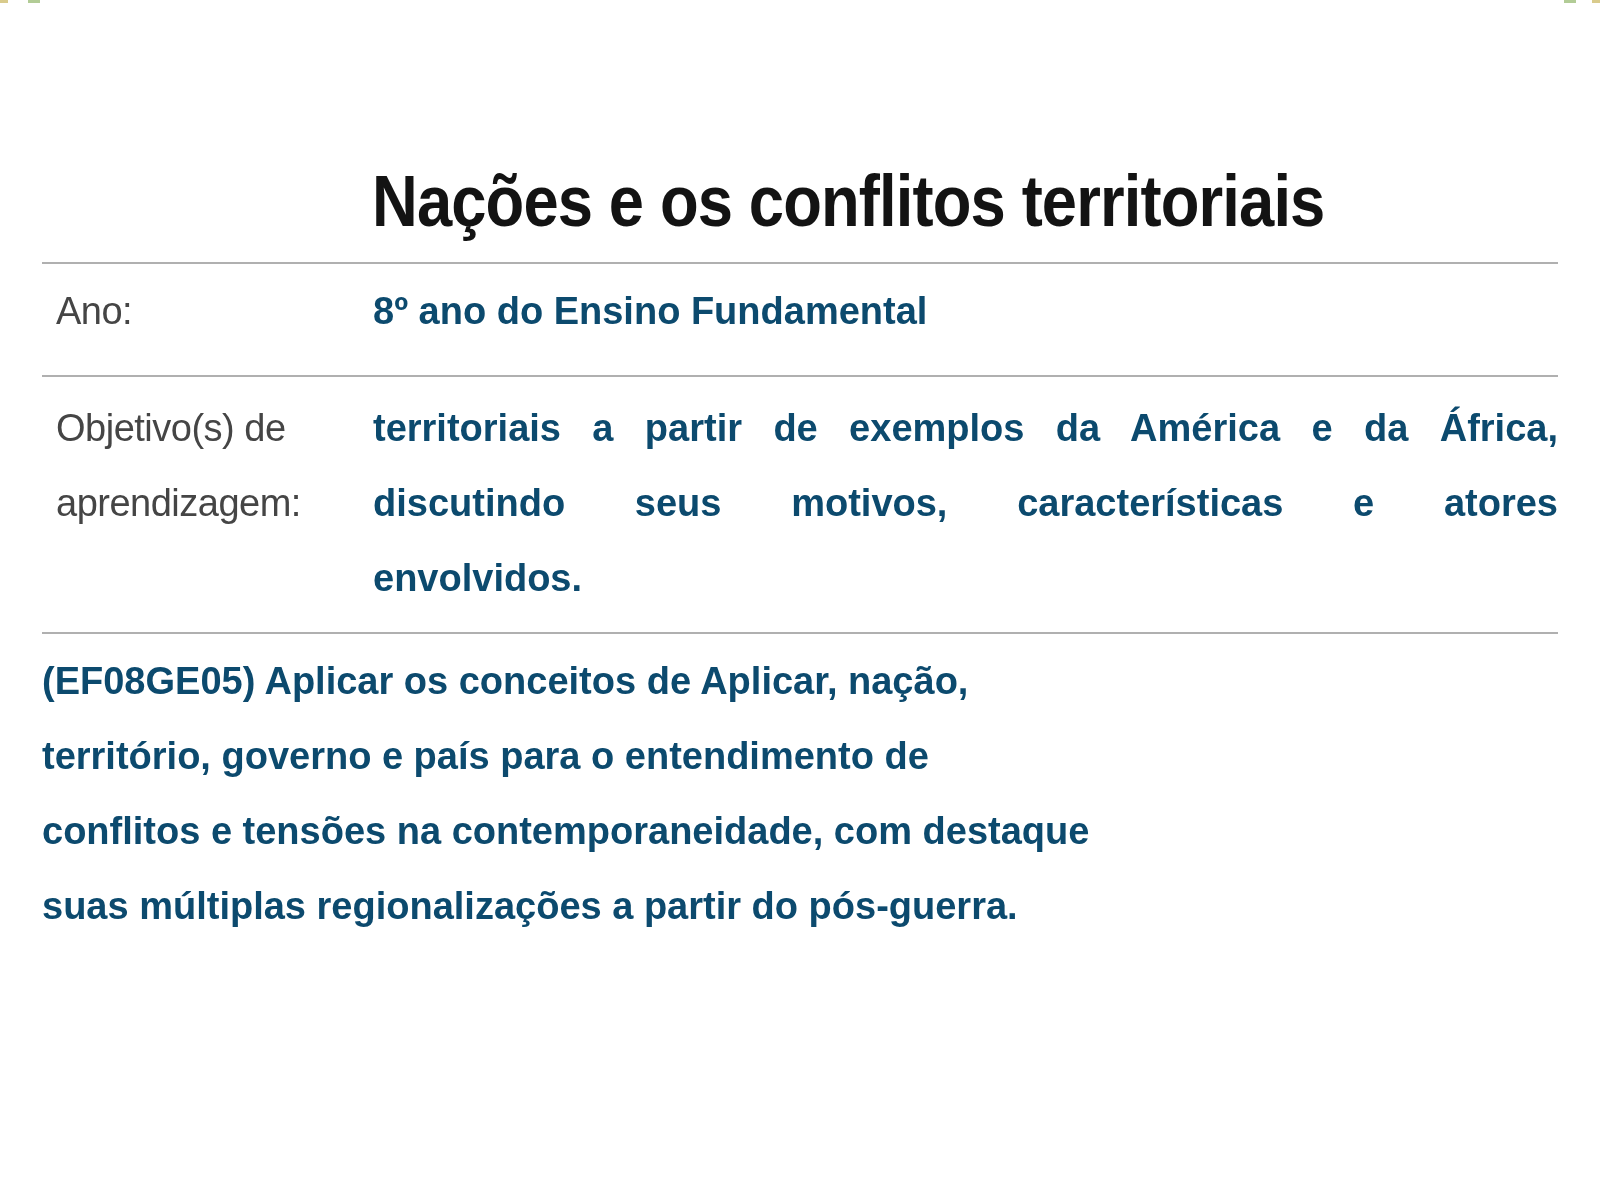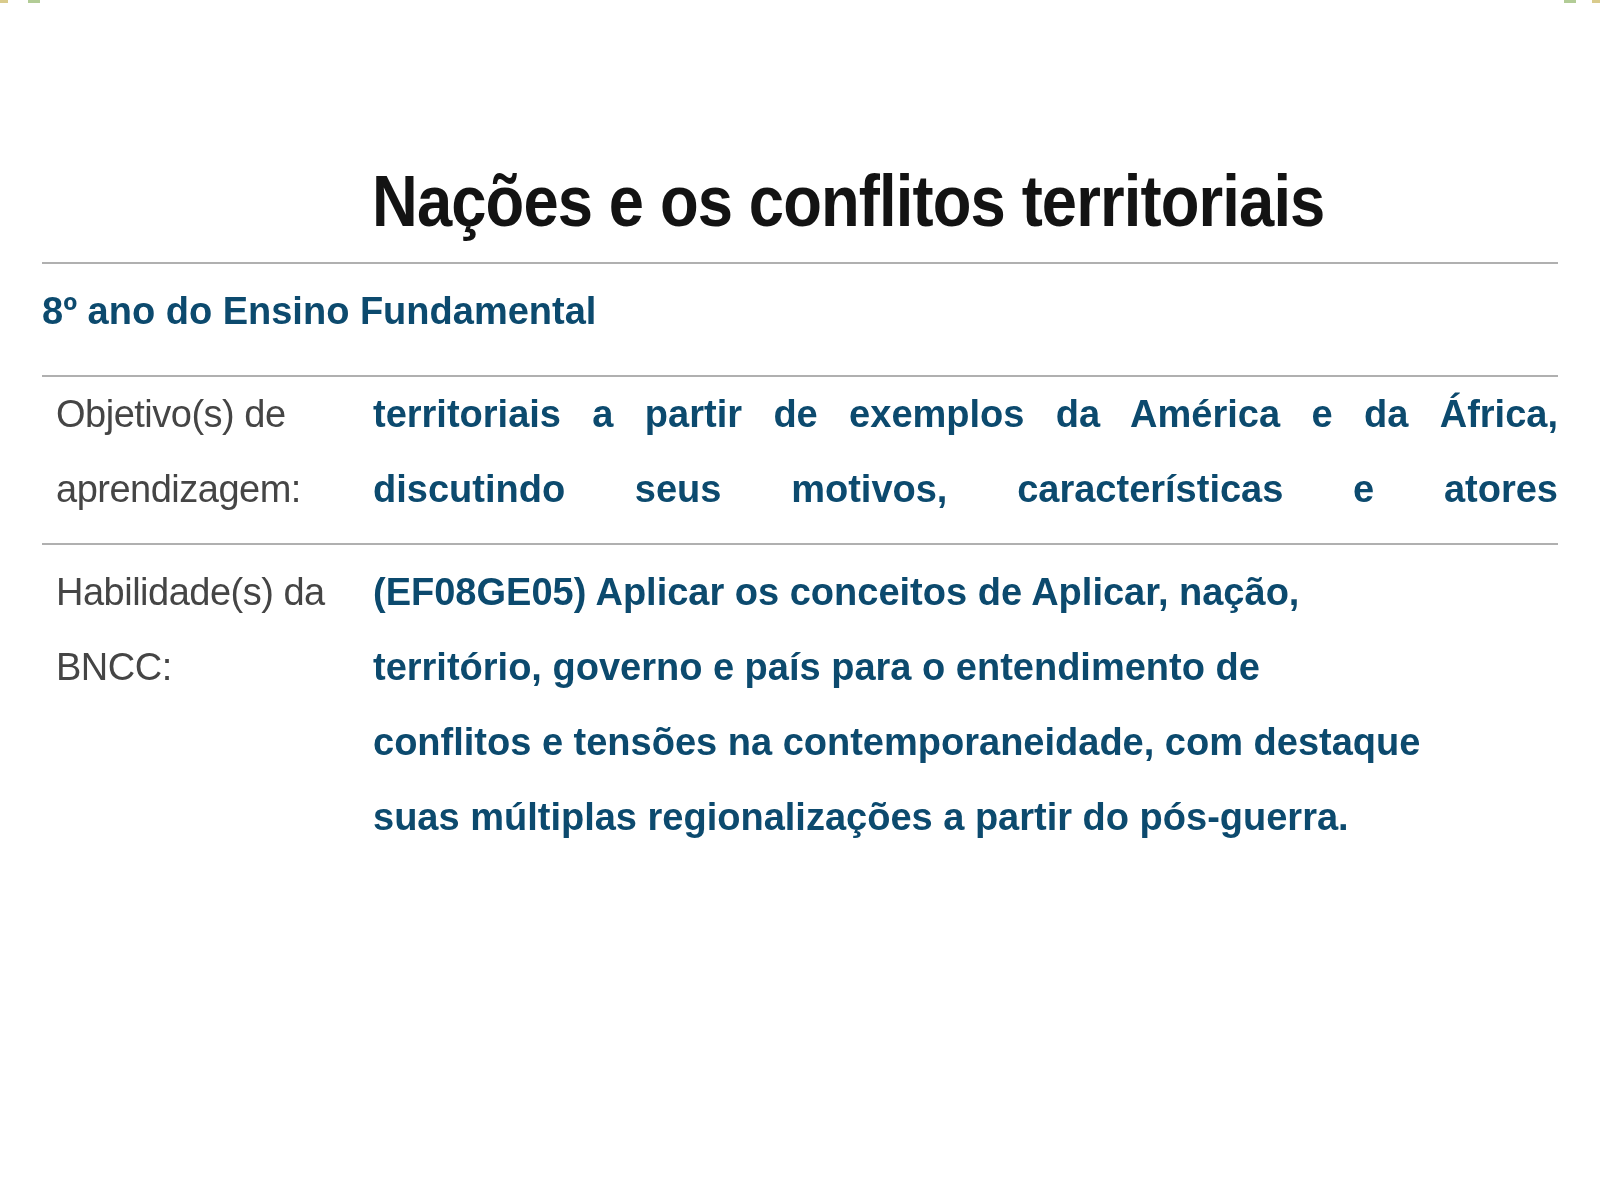--- a/index.html
+++ b/index.html
@@ -40,21 +40,21 @@
     position: absolute;
     top: 262px;
     left: 42px;
     right: 42px;
   }
   .info-row {
     display: flex;
     border-top: 2px solid #b0b0b0;
   }
   .info-row.row-ano        { padding: 10px 0 26px; }
-  .info-row.row-objetivo   { padding: 0 0 16px; }
+  .info-row.row-objetivo   { padding: 14px 0 16px; }
   .info-row.row-habilidade { padding: 10px 0 30px; }
   .row-label {
     width: 331px;
     min-width: 331px;
     box-sizing: border-box;
     padding-left: 14px;
     padding-right: 10px;
     font-size: 38px;
     font-weight: 400;
     color: #454545;
@@ -81,33 +81,34 @@
 <div class="speck" style="left:0px;width:8px;background:#d9cb8c"></div>
 <div class="speck" style="left:28px;width:12px;background:#b2cc96"></div>
 <div class="speck" style="left:1564px;width:12px;background:#b2cc96"></div>
 <div class="speck" style="left:1592px;width:8px;background:#d9cb8c"></div>
 
 <h1 class="page-title">Nações e os conflitos territoriais</h1>
 
 <div class="info-table">
 
   <div class="info-row row-ano">
+    <div class="row-label">Ano:</div>
     <div class="row-value">8º ano do Ensino Fundamental</div>
   </div>
 
   <div class="info-row row-objetivo">
     <div class="row-label">Objetivo(s) de aprendizagem:</div>
     <div class="row-value">
       <span class="value-line jline">territoriais a partir de exemplos da América e da África,</span>
       <span class="value-line jline">discutindo seus motivos, características e atores</span>
+      <span class="value-line">envolvidos.</span>
     </div>
   </div>
 
   <div class="info-row row-habilidade">
-    <div class="row-label">Habilidade(s) da BNCC:</div>
     <div class="row-value">
       <span class="value-line">(EF08GE05) Aplicar os conceitos de Aplicar, nação,</span>
       <span class="value-line">território, governo e país para o entendimento de</span>
       <span class="value-line">conflitos e tensões na contemporaneidade, com destaque</span>
       <span class="value-line">suas múltiplas regionalizações a partir do pós-guerra.</span>
     </div>
   </div>
 
 </div>
 

